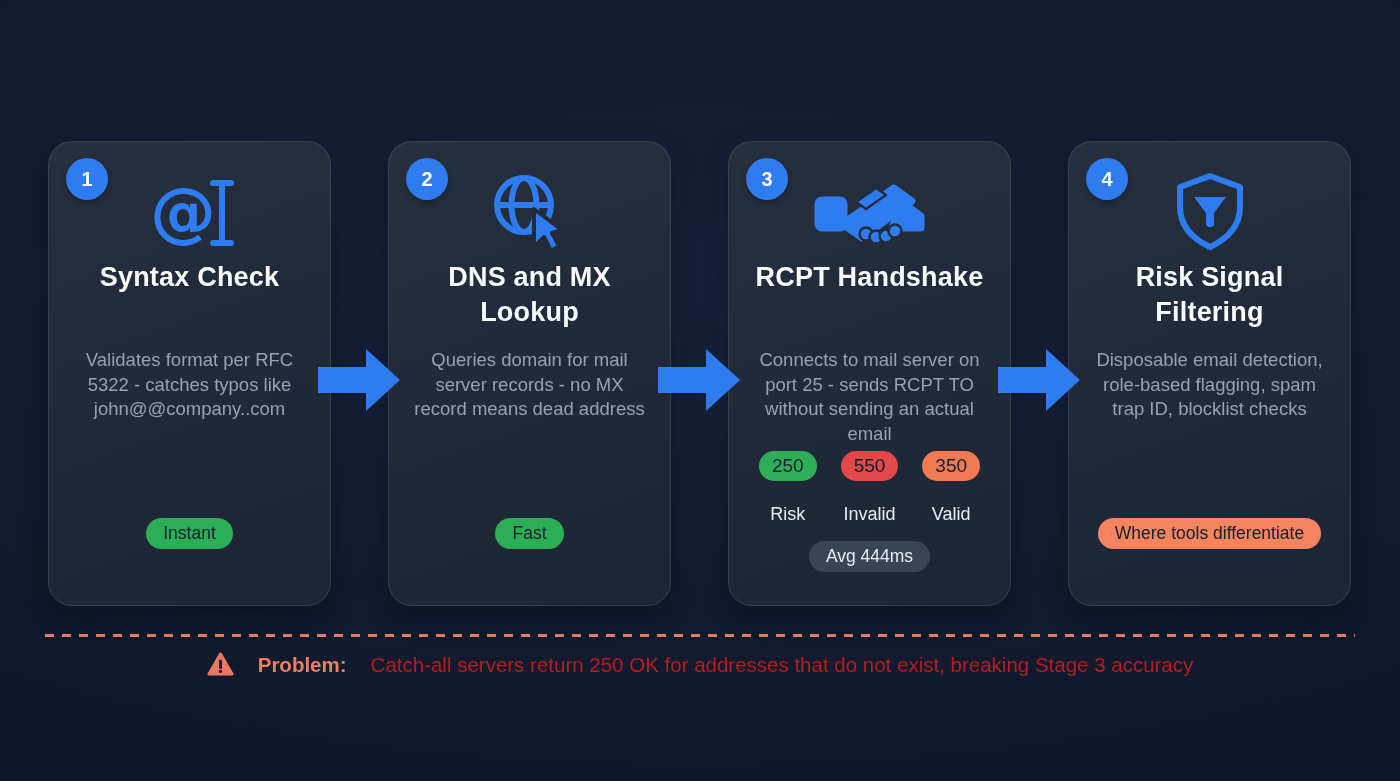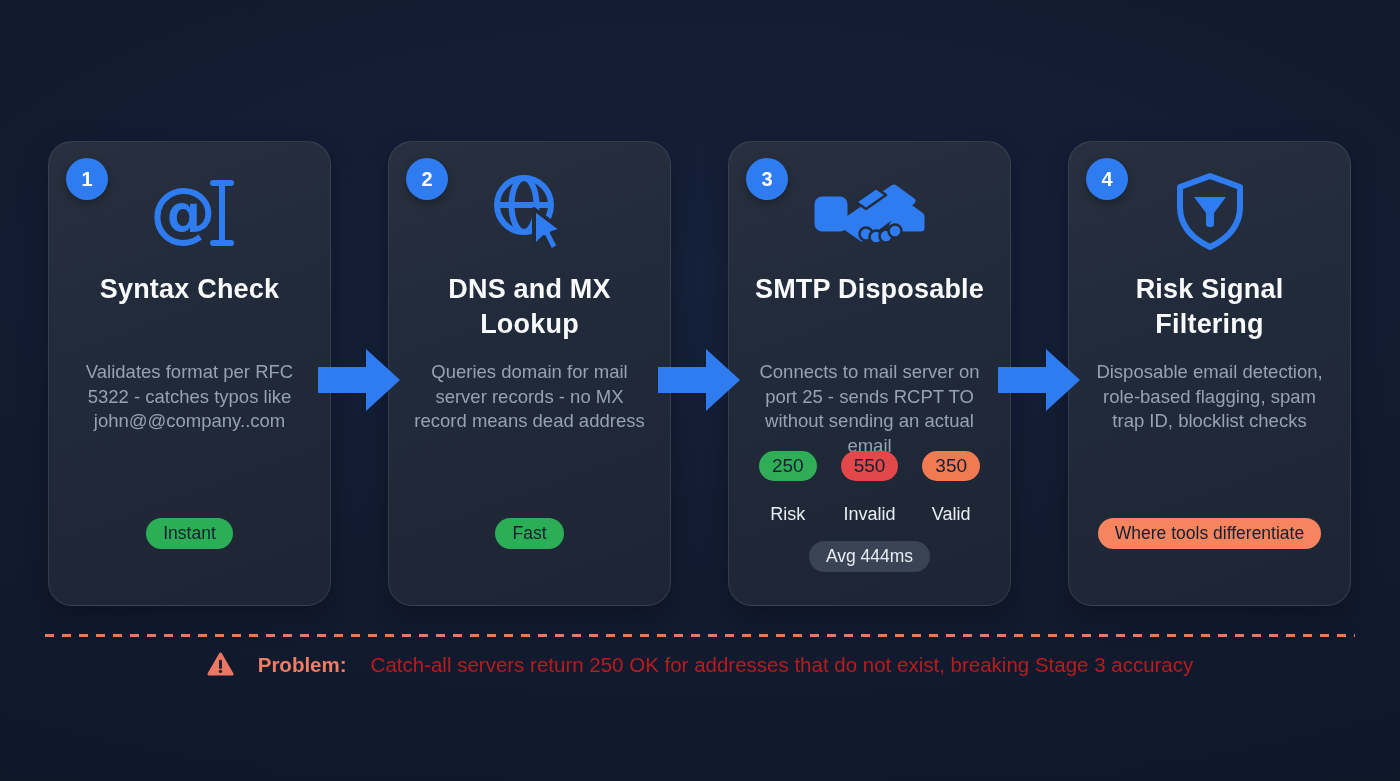--- a/index.html
+++ b/index.html
@@ -49,21 +49,21 @@
     box-shadow: 0 3px 8px rgba(0,0,0,0.3);
   }
   .icon-box {
     margin-top: 26px;
     height: 88px;
     display: flex;
     align-items: center;
     justify-content: center;
   }
   .card-title {
-    margin-top: 16px;
+    margin-top: 4px;
     height: 72px;
     width: 250px;
     text-align: center;
     font-size: 27px;
     line-height: 35px;
     font-weight: 700;
     color: #f8fafc;
     letter-spacing: 0.2px;
   }
   .card-desc {
@@ -224,21 +224,21 @@
         </g>
         <g fill="#2e7cf0" stroke="#222b3b" stroke-width="2.5">
           <circle cx="52" cy="58" r="6.5"></circle>
           <circle cx="62" cy="61" r="6.5"></circle>
           <circle cx="72" cy="60" r="6.5"></circle>
           <circle cx="81" cy="55" r="6.5"></circle>
         </g>
         <polygon points="42,26 62,12 72,19 52,33" fill="#2e7cf0" stroke="#222b3b" stroke-width="2.5" stroke-linejoin="round"></polygon>
       </svg>
     </div>
-    <div class="card-title">SMTP Disposable</div>
+    <div class="card-title">RCPT Handshake</div>
     <div class="card-desc">Connects to mail server on port 25 - sends RCPT TO without sending an actual email</div>
     <div class="codes-block">
       <div class="codes-row">
         <div class="code-col">
           <span class="code-pill code-green">250</span>
           <span class="code-label">Risk</span>
         </div>
         <div class="code-col">
           <span class="code-pill code-red">550</span>
           <span class="code-label">Invalid</span>

